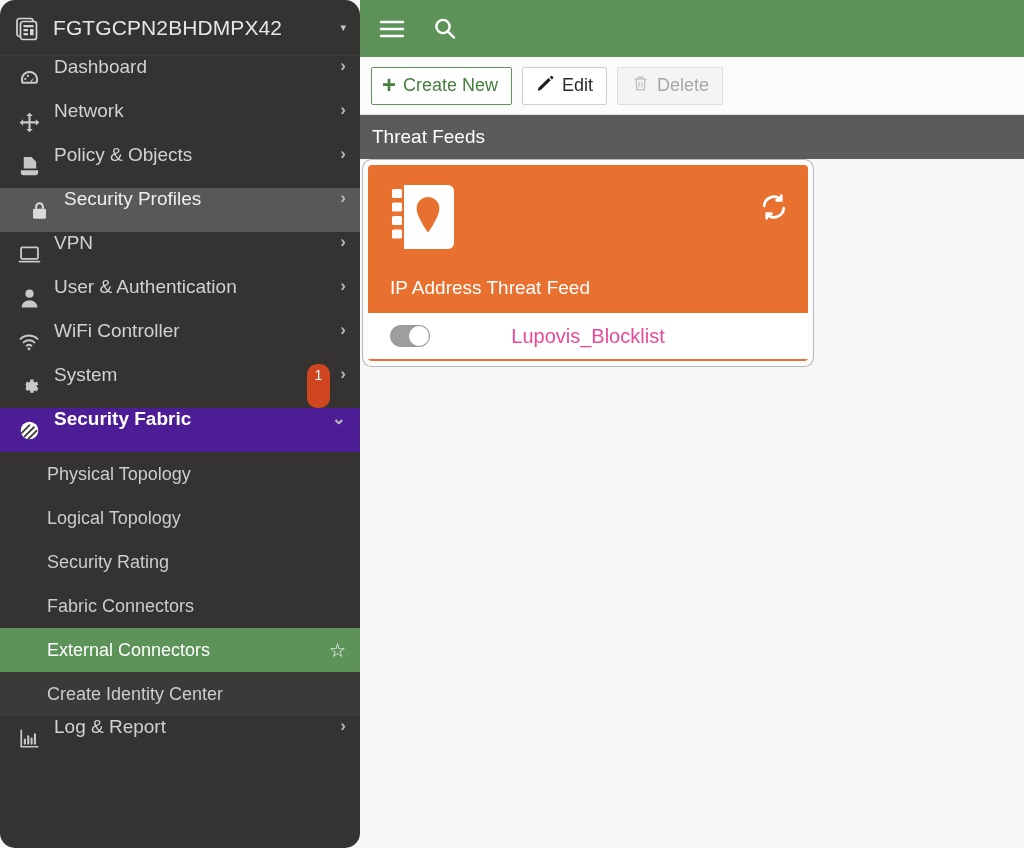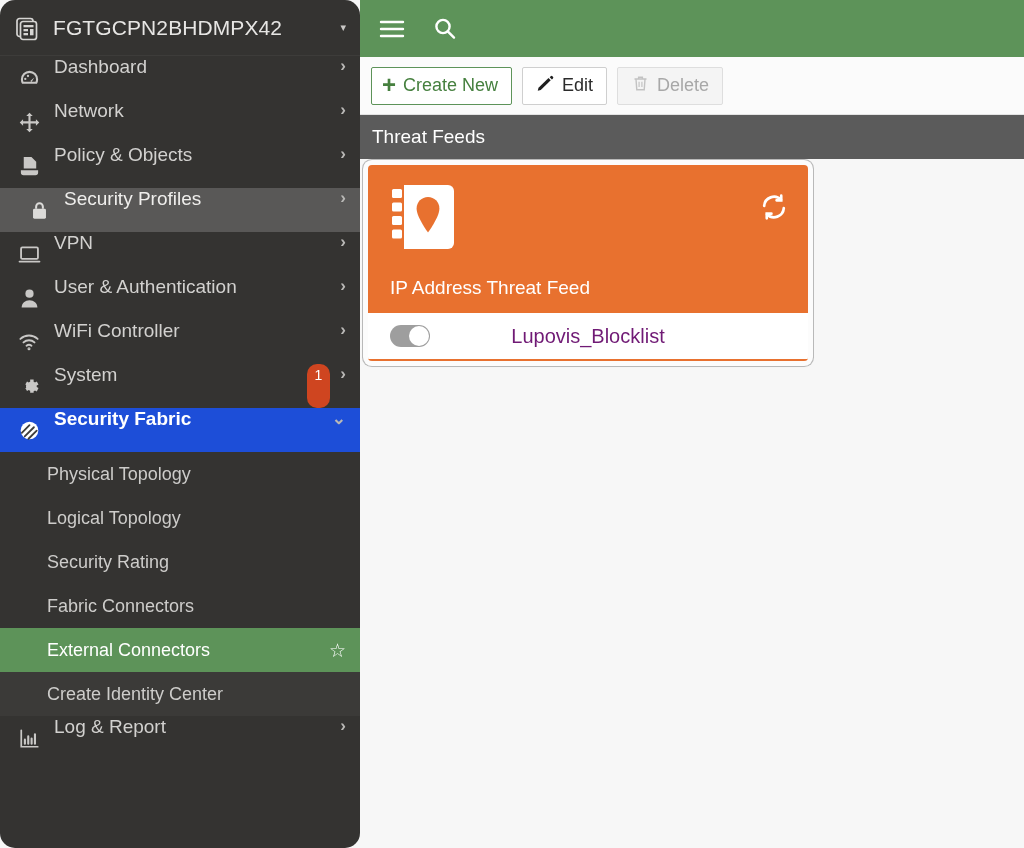--- a/index.html
+++ b/index.html
@@ -37,21 +37,21 @@
     font-size: 19px; color: #d2d1cf;
     position: relative;
   }
   .nav-item .nicon {
     width: 30px; flex: 0 0 30px; display: flex; align-items: center; justify-content: center;
     margin-right: 10px; color: #c9c8c6;
   }
   .nav-item .nlabel { white-space: nowrap; }
   .nav-item .chev { margin-left: auto; font-size: 17px; color: #b9b8b6; font-weight: bold; }
   .nav-item.selected { background: #595857; color: #efeeec; padding-left: 24px; }
-  .nav-item.expanded { background: #1d4ed8; color: #ffffff; font-weight: bold; }
+  .nav-item.expanded { background: #4c1d95; color: #ffffff; font-weight: bold; }
   .nav-item.expanded .nicon { color: #ffffff; }
   .badge {
     background: #cf4520; color: #fff; font-size: 14px; line-height: 1;
     border-radius: 10px; padding: 4px 8px; margin-left: auto; margin-right: 10px;
     font-weight: normal; min-width: 22px; text-align: center;
   }
   .nav-item .chev.after-badge { margin-left: 0; }
 
   .sub-item {
     height: 44px; display: flex; align-items: center;
@@ -116,21 +116,21 @@
   }
   .toggle {
     width: 40px; height: 22px; border-radius: 11px; background: #9e9e9e;
     position: relative; flex: 0 0 40px;
   }
   .toggle .knob {
     position: absolute; right: 1px; top: 1px; width: 20px; height: 20px;
     border-radius: 50%; background: #ffffff;
   }
   .foot-label {
-    flex: 1 1 auto; text-align: center; font-size: 20px; color: #701a75;
+    flex: 1 1 auto; text-align: center; font-size: 20px; color: #ec4899;
     margin-right: 40px;
   }
 </style>
 </head>
 <body>
 
 <div class="app">
 
   <nav class="sidebar">
 

